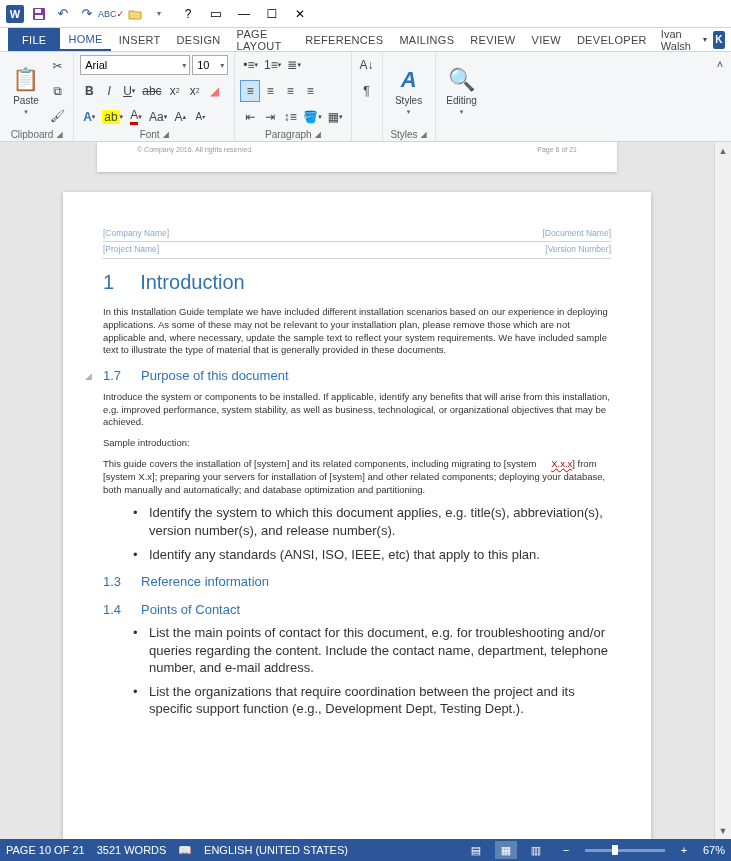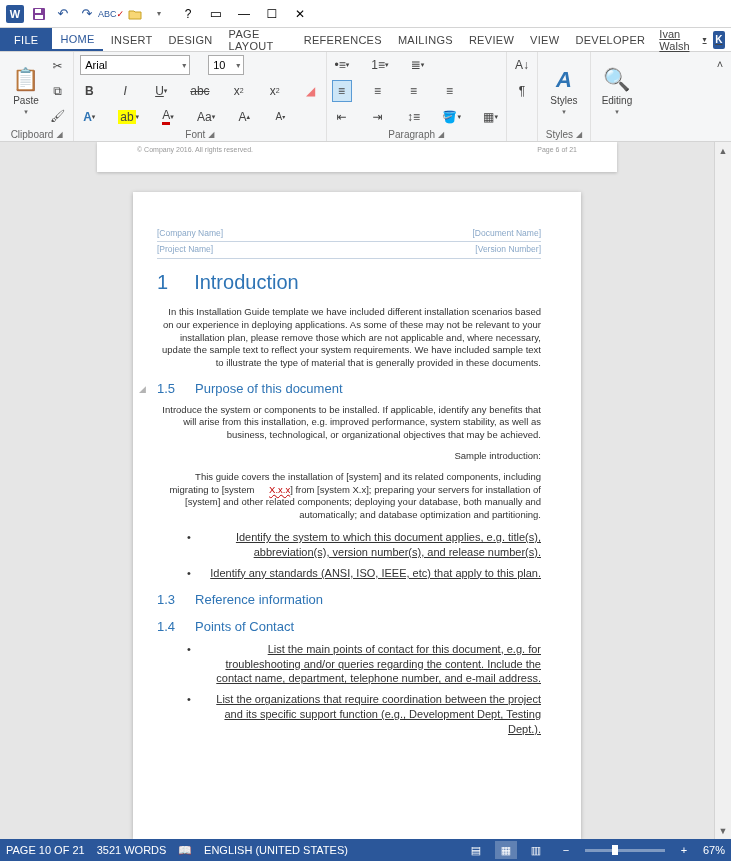--- a/index.html
+++ b/index.html
@@ -10,59 +10,59 @@
 .qat { display: flex; align-items: center; gap: 2px; padding: 0 4px; }
 .qat-btn { width: 22px; height: 22px; display: flex; align-items: center; justify-content: center; cursor: pointer; font-size: 13px; }
 .word-icon { width: 18px; height: 18px; background: #2b579a; color: #fff; font-size: 11px; font-weight: bold; display: flex; align-items: center; justify-content: center; border-radius: 2px; }
 .title-text { flex: 1; text-align: center; font-size: 12px; color: #444; white-space: nowrap; overflow: hidden; }
 .win-controls { display: flex; }
 .win-btn { width: 28px; height: 22px; display: flex; align-items: center; justify-content: center; font-size: 12px; cursor: pointer; }
 
 
 .tabs { height: 24px; display: flex; align-items: stretch; background: #fff; border-bottom: 1px solid #d4d4d4; font-size: 11px; }
 .tab { padding: 0 8px; display: flex; align-items: center; color: #444; cursor: pointer; text-transform: uppercase; letter-spacing: 0.3px; }
-.tab.file { background: #2b579a; color: #fff; padding: 0 14px; }
+.tab.file { background: #2b579a; color: #fff; padding: 0 14px; margin-left: 8px; }
 .tab.active { color: #2b579a; border-bottom: 2px solid #2b579a; }
-.user-area { margin-left: auto; display: flex; align-items: center; padding: 0 6px; font-size: 11px; gap: 6px; color: #444; text-decoration: underline; }
+.user-area { margin-left: auto; display: flex; align-items: center; padding: 0 6px; font-size: 11px; gap: 6px; color: #444; }
 .user-badge { width: 18px; height: 18px; background: #2b579a; color: #fff; border-radius: 2px; display: flex; align-items: center; justify-content: center; font-size: 10px; font-weight: bold; }
 
 
 .ribbon { height: 90px; background: #f5f6f7; border-bottom: 1px solid #d4d4d4; display: flex; font-size: 11px; }
 .rgroup { border-right: 1px solid #e1e1e1; padding: 2px 6px 0 6px; display: flex; flex-direction: column; }
 .rgroup-body { flex: 1; display: flex; gap: 2px; }
 .rgroup-label { text-align: center; font-size: 10px; color: #666; padding: 1px 0; display: flex; justify-content: center; align-items: center; gap: 3px; }
 .launcher { font-size: 8px; color: #777; cursor: pointer; }
 .rcol { display: flex; flex-direction: column; justify-content: space-around; gap: 1px; }
 .rbtn { min-width: 18px; height: 20px; display: flex; align-items: center; justify-content: center; cursor: pointer; padding: 0 2px; font-size: 12px; color: #444; }
 .rbtn.active { background: #cde6f7; outline: 1px solid #5a9bd5; }
 .big-btn { width: 40px; display: flex; flex-direction: column; align-items: center; justify-content: center; gap: 2px; cursor: pointer; padding: 4px 2px; }
 .big-btn .ico { font-size: 22px; }
 .big-btn .lbl { font-size: 10px; color: #444; }
 .font-sel { width: 110px; height: 20px; border: 1px solid #ababab; background: #fff; font-size: 11px; padding: 0 16px 0 4px; display: flex; align-items: center; position: relative; cursor: pointer; }
 .size-sel { width: 36px; height: 20px; border: 1px solid #ababab; background: #fff; font-size: 11px; padding: 0 14px 0 4px; display: flex; align-items: center; position: relative; cursor: pointer; }
 .sel-arrow { position: absolute; right: 3px; font-size: 8px; color: #666; }
-.row { display: flex; gap: 18px; align-items: flex-end; }
+.row { display: flex; gap: 2px; align-items: flex-end; }
 
 
 .docwrap { flex: 1; background: #e6e6e6; position: relative; overflow: hidden; }
 .scroll-v { position: absolute; right: 0; top: 0; bottom: 0; width: 17px; background: #f0f0f0; border-left: 1px solid #d4d4d4; }
 .scroll-arrow { height: 17px; display: flex; align-items: center; justify-content: center; font-size: 9px; color: #666; cursor: pointer; }
 .doccol { position: absolute; left: 0; right: 17px; top: 0; bottom: 0; display: flex; flex-direction: column; align-items: center; }
 .page-stub { width: 520px; background: #fff; box-shadow: 0 1px 3px rgba(0,0,0,.2); }
 .footer-stub { height: 30px; padding: 4px 40px; font-size: 7px; color: #999; display: flex; justify-content: space-between; align-items: flex-start; }
-.page { width: 448px; background: #fff; box-shadow: 0 1px 4px rgba(0,0,0,.25); margin-top: 20px; padding: 36px 40px 10px 24px; font-size: 10px; color: #333; line-height: 1.35; flex: 1; overflow: hidden; text-align: right; }
+.page { width: 588px; background: #fff; box-shadow: 0 1px 4px rgba(0,0,0,.25); margin-top: 20px; padding: 36px 40px 10px 40px; font-size: 10px; color: #333; line-height: 1.35; flex: 1; overflow: hidden; }
 .header-row { display: flex; justify-content: space-between; font-size: 8.5px; color: #8aa8c8; border-bottom: 1px solid #c8d4e2; padding-bottom: 2px; margin-bottom: 2px; }
 .header-row:last-of-type { border-bottom: none; margin-bottom: 14px; }
 .h1 { color: #2e74b5; font-size: 20px; font-weight: normal; margin: 10px 0 10px 0; display: flex; gap: 26px; font-family: "Segoe UI Light", "Segoe UI", sans-serif; }
 .h2 { color: #2e74b5; font-size: 13px; font-weight: normal; margin: 10px 0 6px 0; display: flex; gap: 20px; position: relative; }
 .tri { position: absolute; left: -18px; top: 3px; font-size: 9px; color: #b4b4b4; }
 .para { margin-bottom: 8px; font-size: 9.5px; }
 .redsq { color: #c00000; text-decoration: underline wavy #c00000; margin-left: 12px; }
 .bul { list-style: none; padding-left: 30px; }
-.bul li { position: relative; margin-bottom: 6px; font-size: 11px; padding-left: 16px; text-decoration: underline; }
+.bul li { position: relative; margin-bottom: 6px; font-size: 13px; padding-left: 16px; }
 .bul li::before { content: "•"; position: absolute; left: 0; }
 
 
 .statusbar { height: 22px; background: #2b579a; color: #fff; display: flex; align-items: center; font-size: 11px; padding: 8px 6px; gap: 12px; }
 .status-right { margin-left: auto; display: flex; align-items: center; gap: 8px; }
 .view-btn { width: 22px; height: 18px; display: flex; align-items: center; justify-content: center; cursor: pointer; font-size: 11px; }
 .zoom-slider { width: 80px; height: 3px; background: rgba(255,255,255,.4); position: relative; }
 .zoom-thumb { position: absolute; width: 6px; height: 10px; background: #fff; top: -4px; left: 34%; }
 svg { display: block; }
 </style>
@@ -325,21 +325,21 @@
       </div>
 
       <div class="h1">
         <span>1</span>
           <span>Introduction</span>
       </div>
       <p class="para">In this Installation Guide template we have included different installation scenarios based on our experience in deploying applications. As some of these may not be relevant to your installation plan, please remove those which are not applicable and, where necessary, update the sample text to reflect your system requirements. We have included sample text to illustrate the type of material that is generally provided in these documents.</p>
 
       <div class="h2">
         <span class="tri">◢</span>
-        <span>1.5</span>
+        <span>1.7</span>
           <span>Purpose of this document</span>
       </div>
       <p class="para">Introduce the system or components to be installed. If applicable, identify any benefits that will arise from this installation, e.g. improved performance, system stability, as well as business, technological, or organizational objectives that may be achieved.</p>
       <p class="para">Sample introduction:</p>
       <p class="para">
         <span>This guide covers the installation of [system] and its related components, including migrating to [system </span><span class="redsq">X.x.x</span><span>] from [system X.x]; preparing your servers for installation of [system] and other related components; deploying your database, both manually and automatically; and database optimization and partitioning.</span>
       </p>
 
       <ul class="bul">
         <li>Identify the system to which this document applies, e.g. title(s), abbreviation(s), version number(s), and release number(s).</li>

